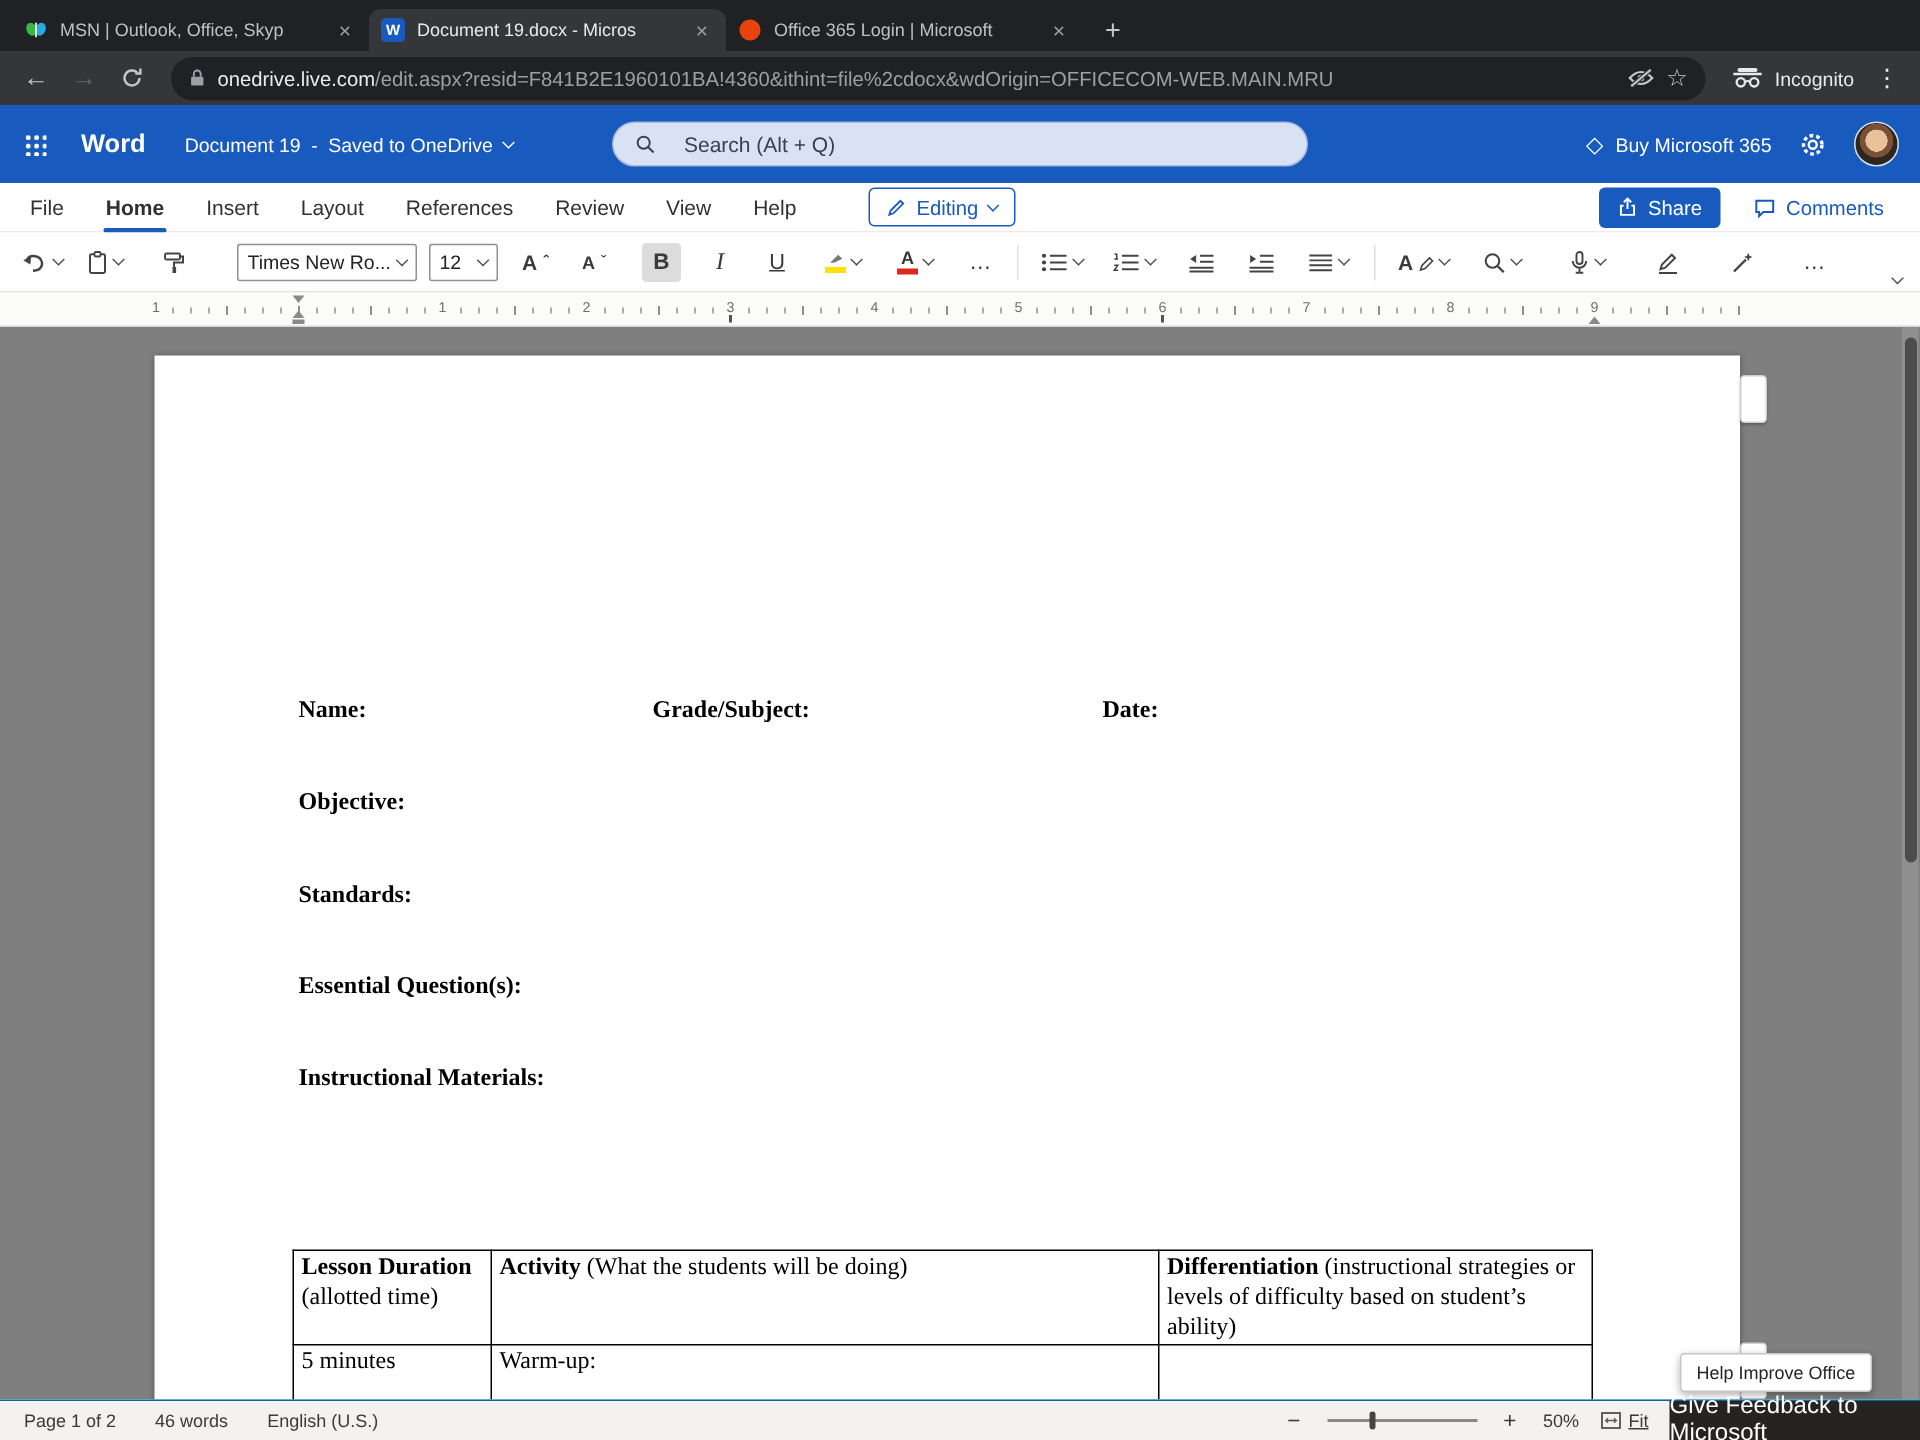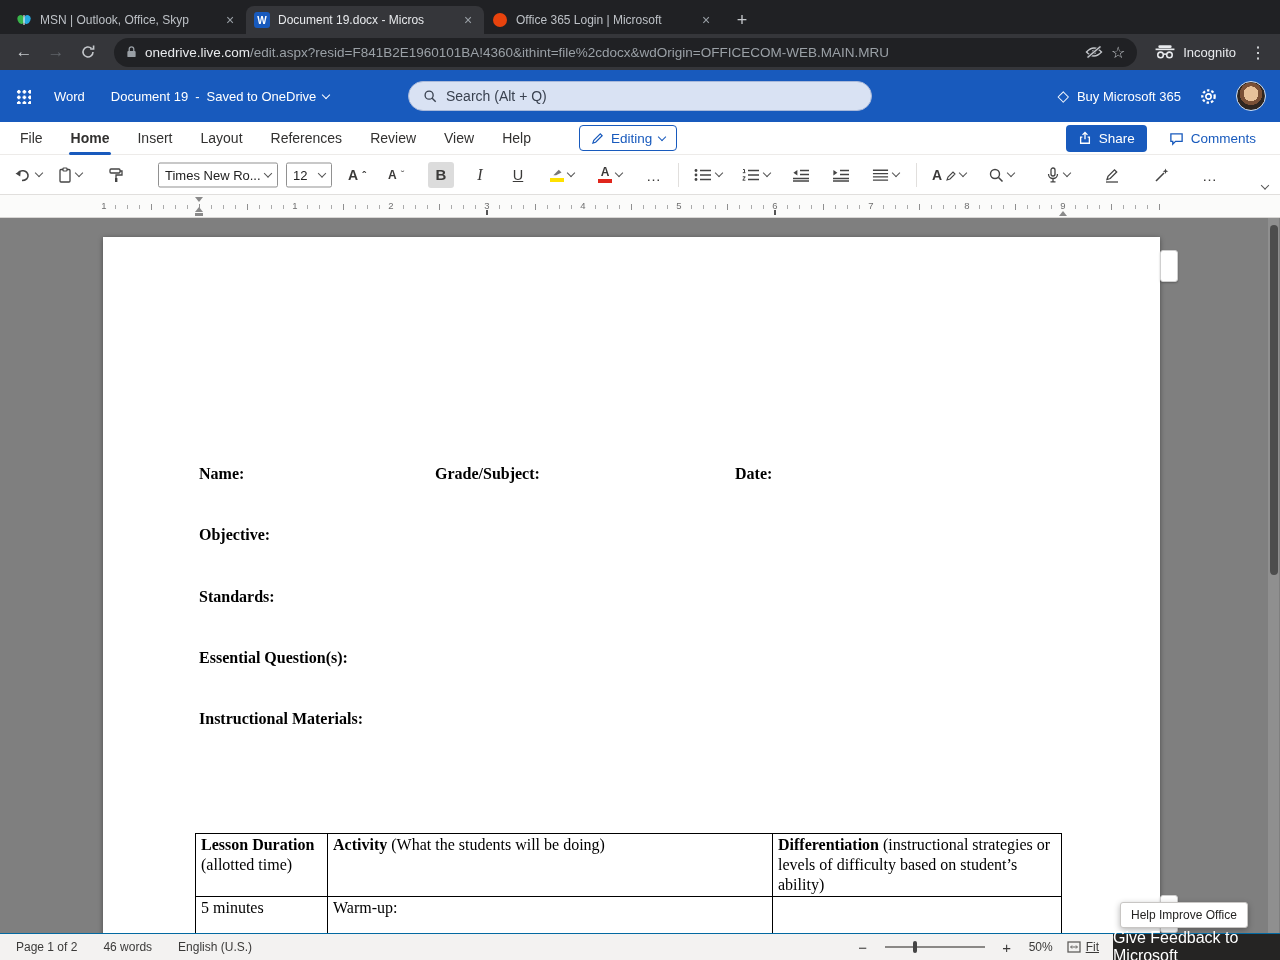--- a/index.html
+++ b/index.html
@@ -26,23 +26,23 @@
   .omnibox{flex:1;height:29px;background:#202124;border-radius:15px;display:flex;align-items:center;padding:0 12px;gap:8px;margin:0 8px;}
   .urltext{flex:1;font-size:13.5px;white-space:nowrap;overflow:hidden;color:#9aa0a6;}
   .urltext .host{color:#e8eaed;text-align:center;}
   .incog{display:flex;align-items:center;gap:8px;color:#e8eaed;font-size:13px;margin:0 6px;}
   .kebab{color:#e8eaed;font-size:16px;width:24px;text-align:center;}
 
   
   .wordhead{height:52px;background:#185abd;display:flex;align-items:center;position:relative;color:#fff;}
   .waffle{width:46px;height:52px;display:flex;align-items:center;justify-content:center;}
   .waffle i{width:15px;height:15px;background-image:radial-gradient(circle,#fff 1.6px,transparent 1.8px);background-size:5.6px 5.6px;display:block;}
-  .appname{font-size:13px;font-weight:normal;margin:0 26px 0 8px;}
+  .appname{font-size:17px;font-weight:bold;margin:0 26px 0 8px;}
   .docmeta{display:flex;align-items:center;gap:7px;font-size:13px;}
-  .searchpill{position:absolute;left:408px;top:11px;width:464px;height:30px;background:#d9e2f3;border:1px solid #a9b9da;border-radius:15px;display:flex;align-items:center;padding:0 14px;gap:9px;}
+  .searchpill{position:absolute;left:408px;top:11px;width:464px;height:30px;background:#d9e2f3;border:1px solid #a9b9da;border-radius:15px;display:flex;align-items:center;padding:0 14px;gap:19px;}
   .searchpill input{border:none;background:transparent;outline:none;font-size:14px;color:#39414f;width:100%;font-family:"Liberation Sans",sans-serif;}
   .searchpill input::placeholder{color:#39414f;opacity:1;}
   .headright{margin-left:auto;display:flex;align-items:center;gap:18px;padding-right:14px;}
   .buy{display:flex;align-items:center;gap:8px;font-size:13px;}
   .avatar{width:30px;height:30px;border-radius:50%;background:radial-gradient(circle at 50% 42%,#e8c29a 0 34%,#7a5036 35% 52%,#2f2620 53% 100%);border:1px solid #cfe0f5;}
 
   
   .menubar{height:33px;background:#fff;display:flex;align-items:center;padding-left:6px;border-bottom:1px solid #edebe9;position:relative;}
   .mitem{padding:0 14px;font-size:14px;color:#323130;height:33px;line-height:33px;position:relative;}
   .mitem.active{font-weight:bold;}

